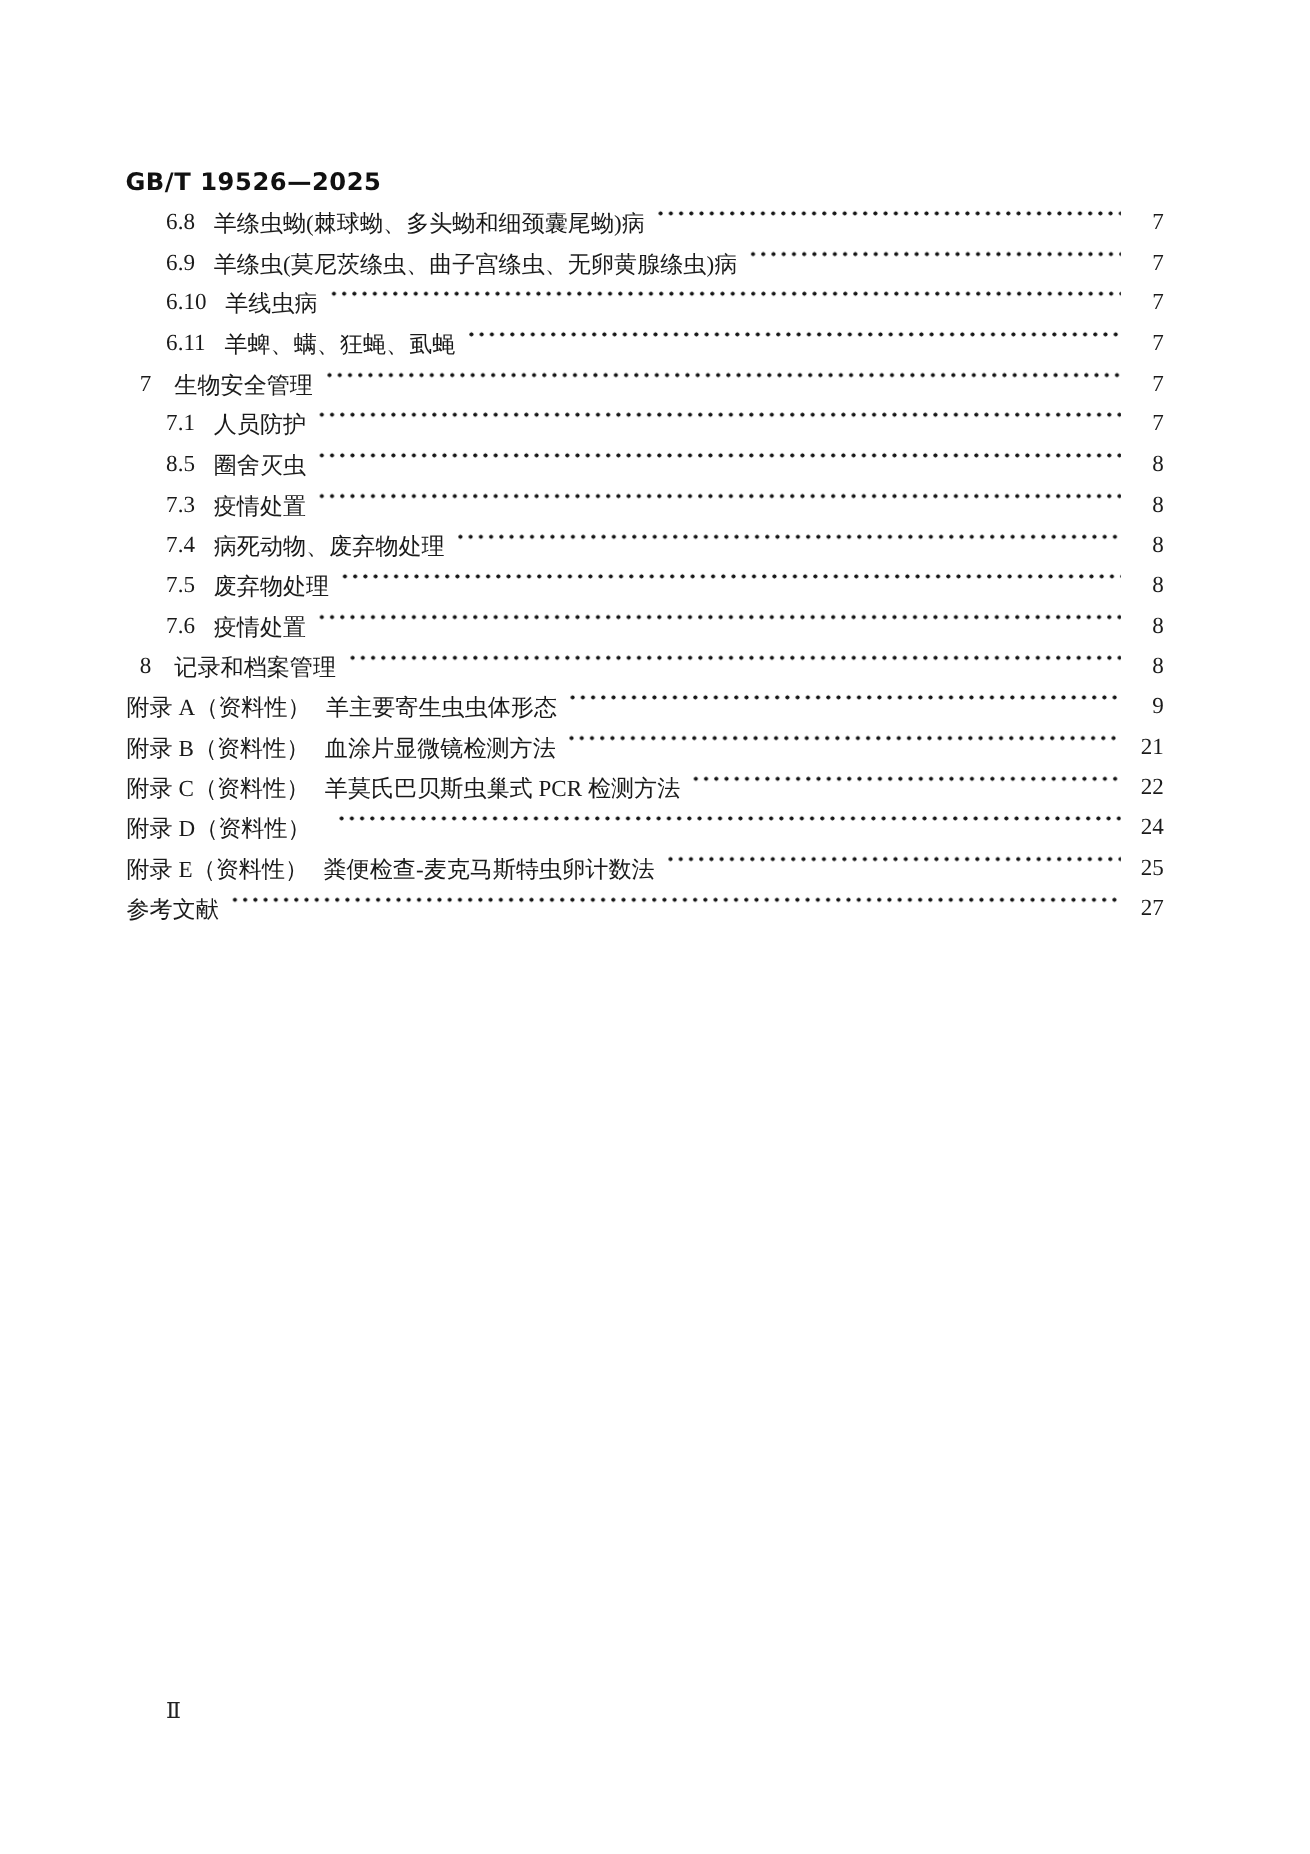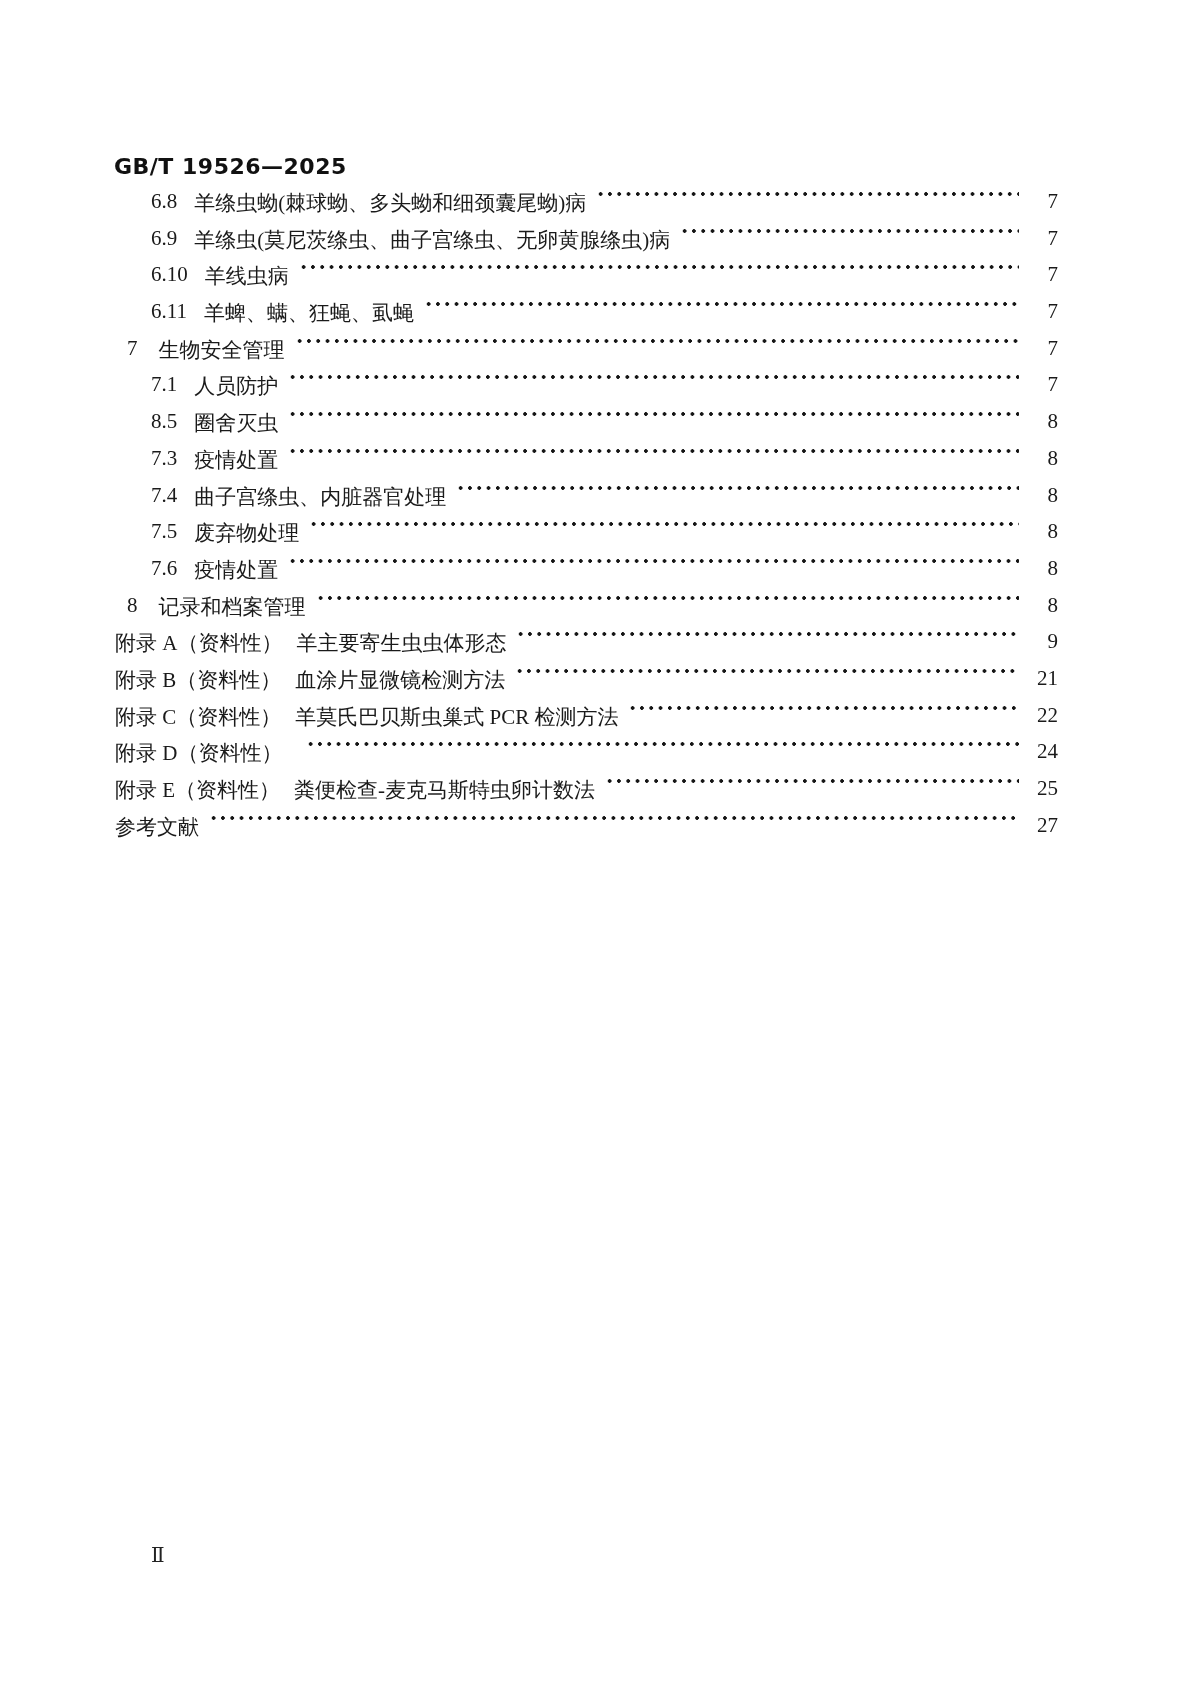--- a/index.html
+++ b/index.html
@@ -132,21 +132,21 @@
 
       <div class="toc-row lvl-sub">
         <span class="toc-num">7.3</span>
         <span class="toc-title">疫情处置</span>
         <span class="dot-leader"></span>
         <span class="toc-page">8</span>
       </div>
 
       <div class="toc-row lvl-sub">
         <span class="toc-num">7.4</span>
-        <span class="toc-title">曲子宫绦虫、内脏器官处理</span>
+        <span class="toc-title">病死动物、废弃物处理</span>
         <span class="dot-leader"></span>
         <span class="toc-page">8</span>
       </div>
 
       <div class="toc-row lvl-sub">
         <span class="toc-num">7.5</span>
         <span class="toc-title">废弃物处理</span>
         <span class="dot-leader"></span>
         <span class="toc-page">8</span>
       </div>

